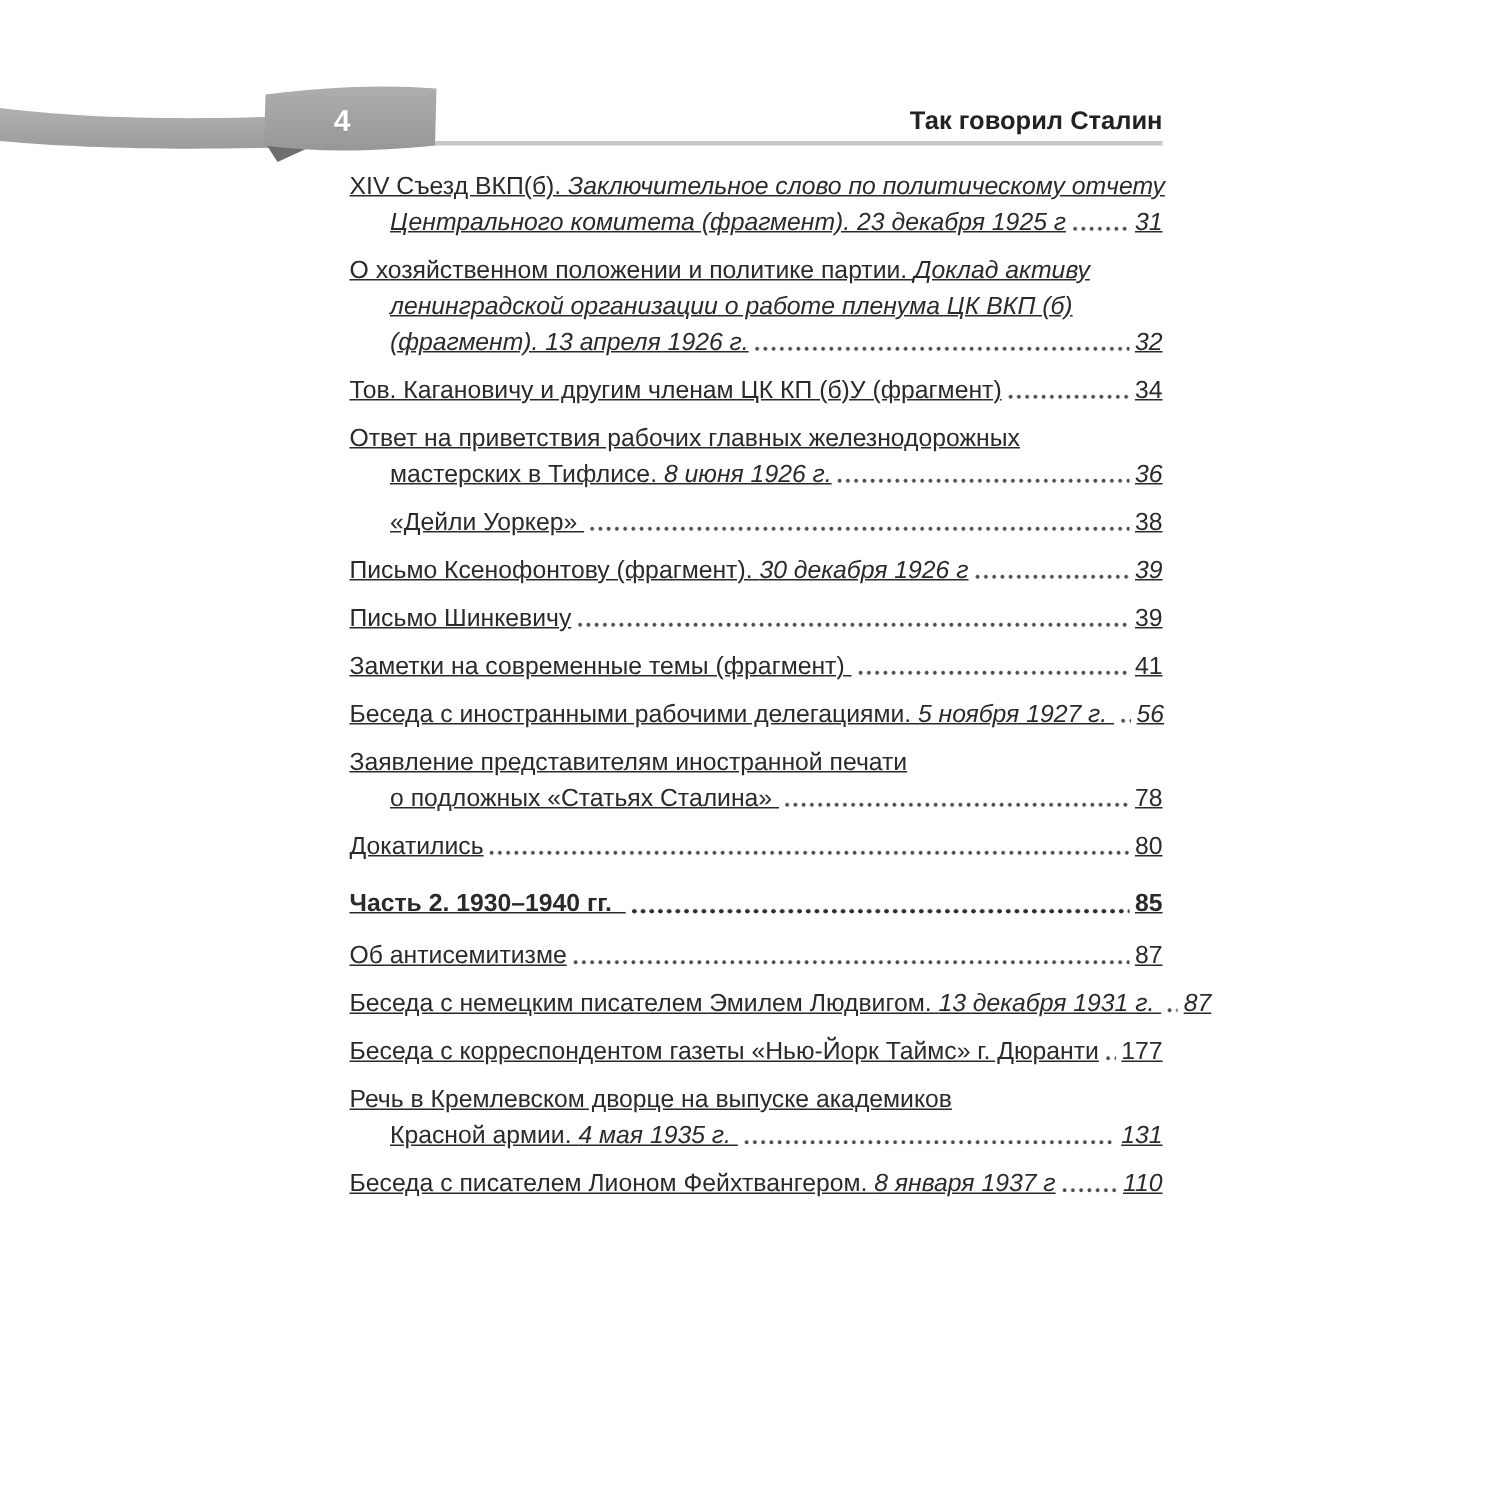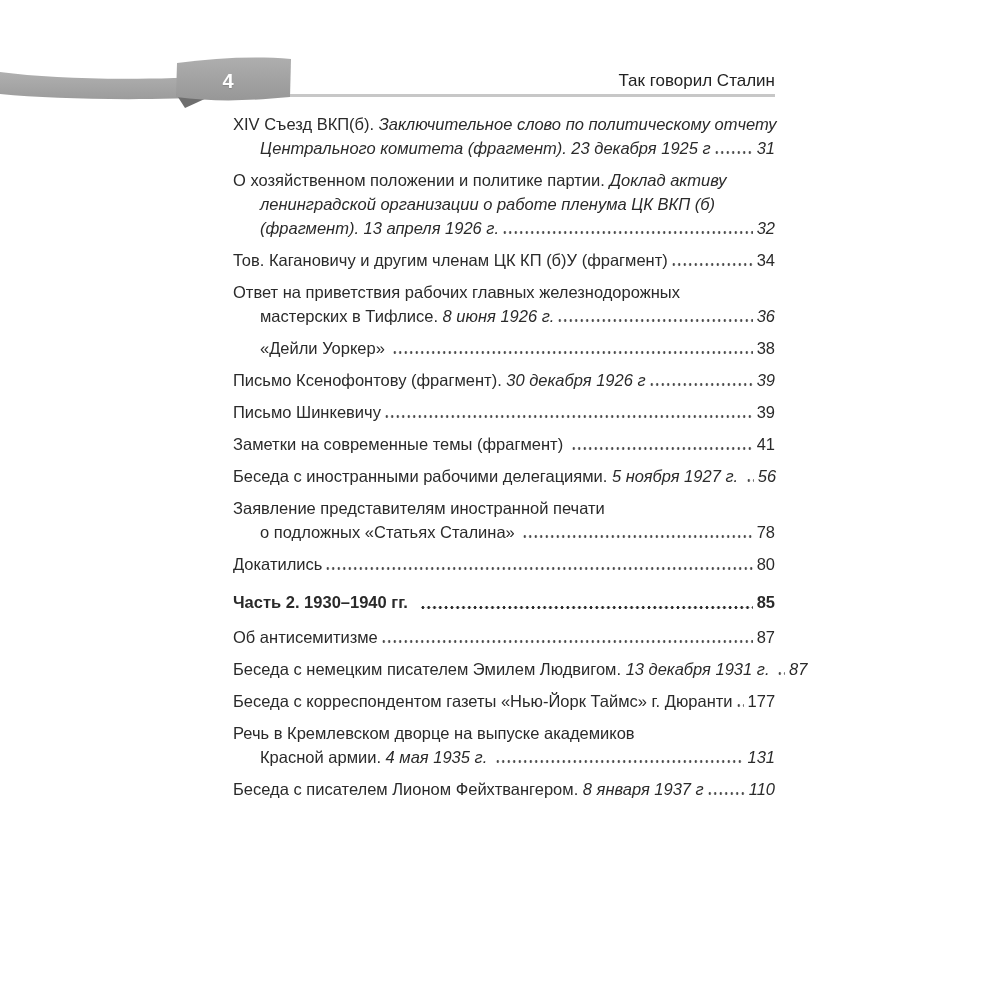--- a/index.html
+++ b/index.html
@@ -19,29 +19,29 @@
   }
   .ribbon-svg { position: absolute; top: 0; left: 0; }
   .folio {
     position: absolute; top: 70px; left: 206px; width: 44px;
     text-align: center;
     font-size: 20px; font-weight: bold; color: #ffffff;
     text-shadow: 0 1px 1px rgba(0,0,0,0.15);
   }
   .running-title {
     position: absolute; top: 71px; right: 225px;
-    font-size: 17px; color: #222; line-height: 20px;
+    font-size: 17px; color: #222; line-height: 20px; font-weight: bold;
   }
 
   
   .toc {
     position: absolute; top: 112px; left: 233px; width: 542px;
     font-size: 16.5px; line-height: 24px;
   }
-  .entry { margin-bottom: 8px; }
+  .entry { margin-bottom: 8px; text-decoration: underline; }
   .entry.section { margin-top: 14px; margin-bottom: 11px; font-weight: bold; }
   .line { white-space: pre; }
   .line.cont { padding-left: 27px; }
   .line.last { display: flex; align-items: flex-end; }
   .line.last span { white-space: pre; display: block; }
   .it { font-style: italic; }
   .leader {
     flex: 1 1 auto; min-width: 8px; height: 5px;
     margin: 0 2px 5px 3px;
     background-image: radial-gradient(circle, #474747 1.05px, transparent 1.45px);

